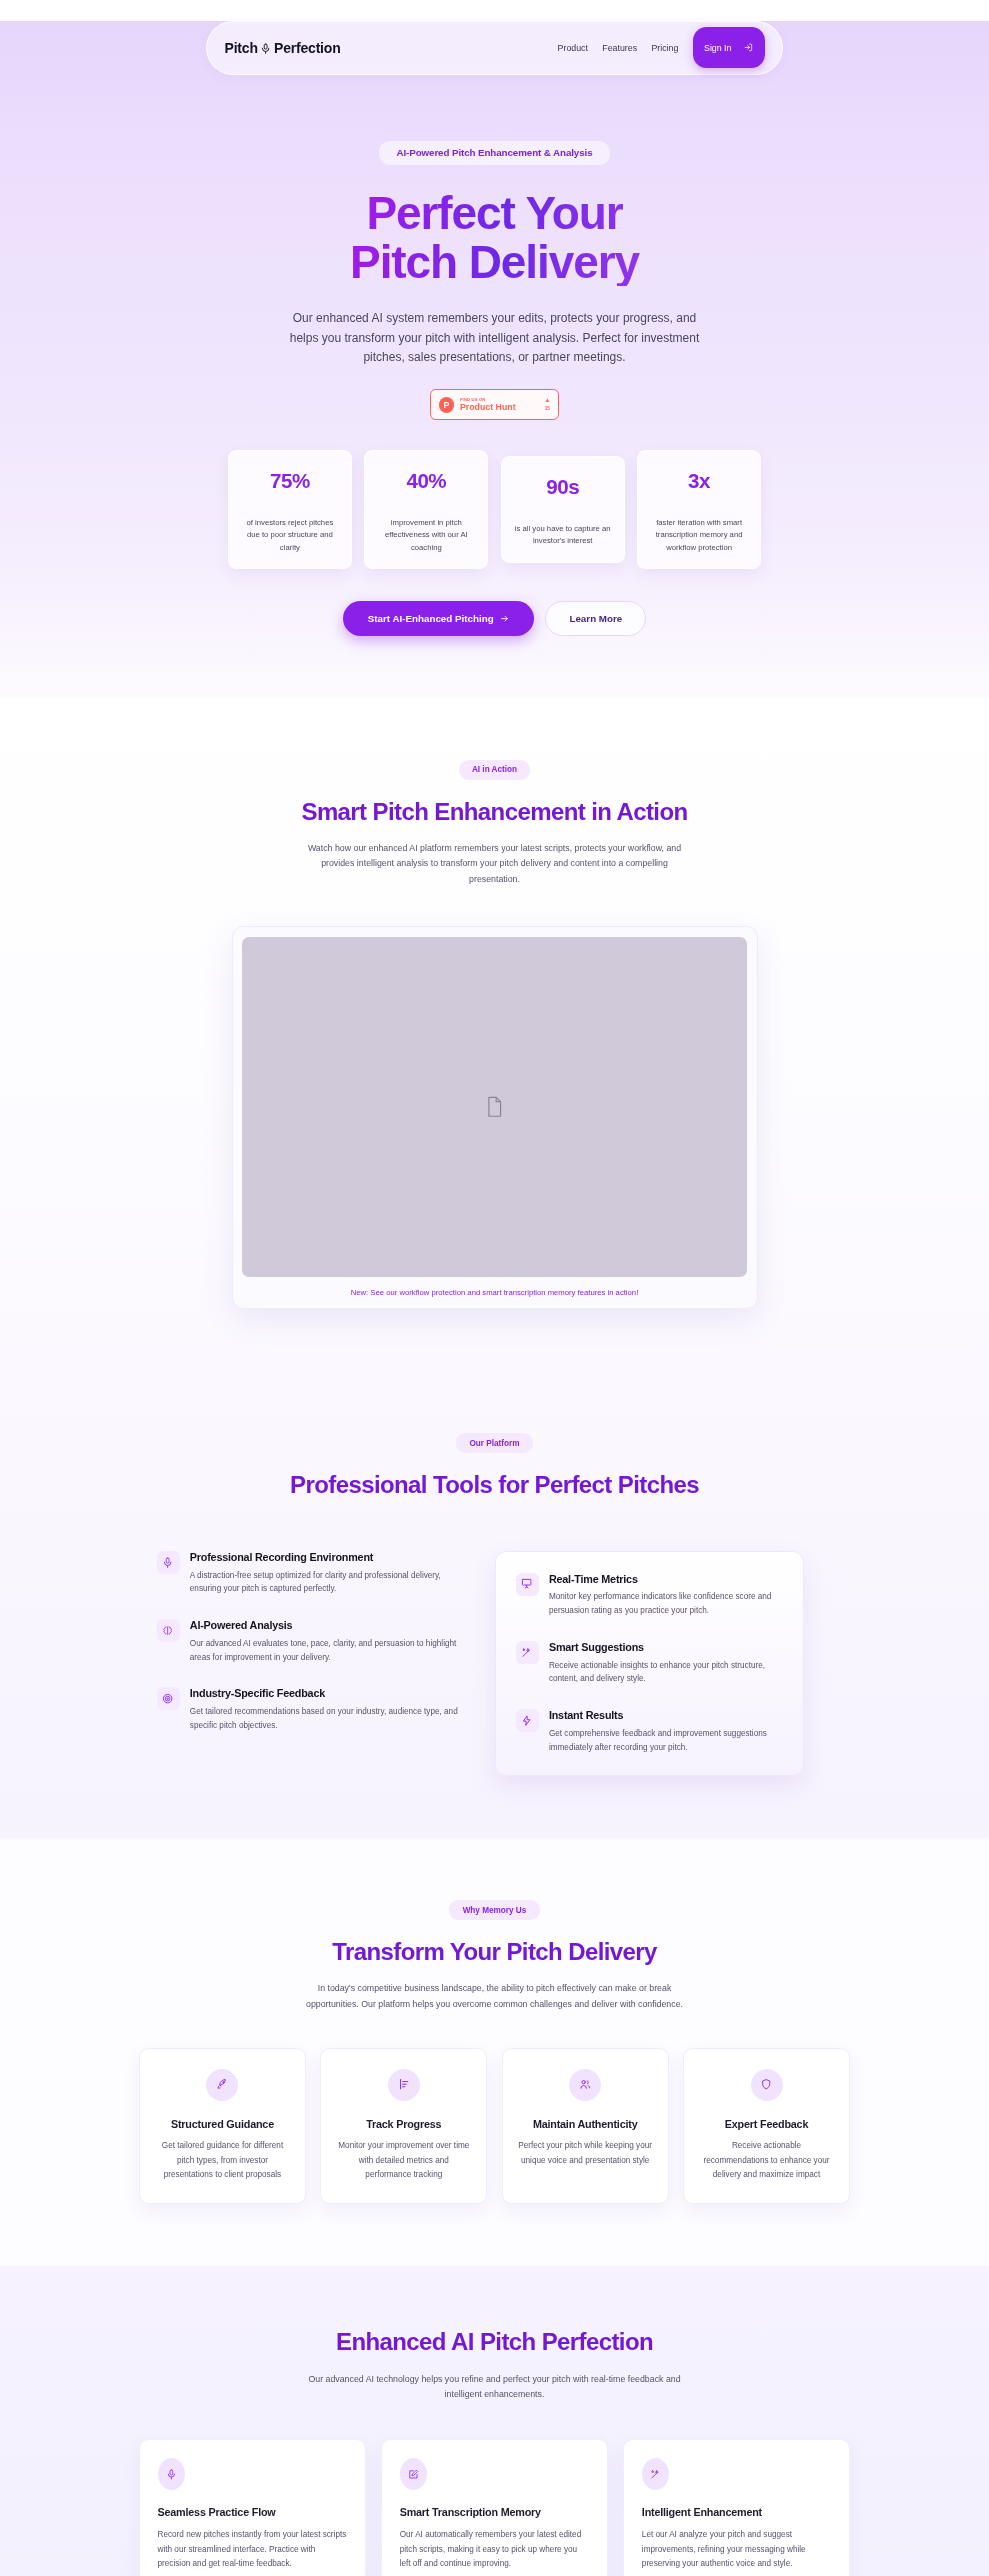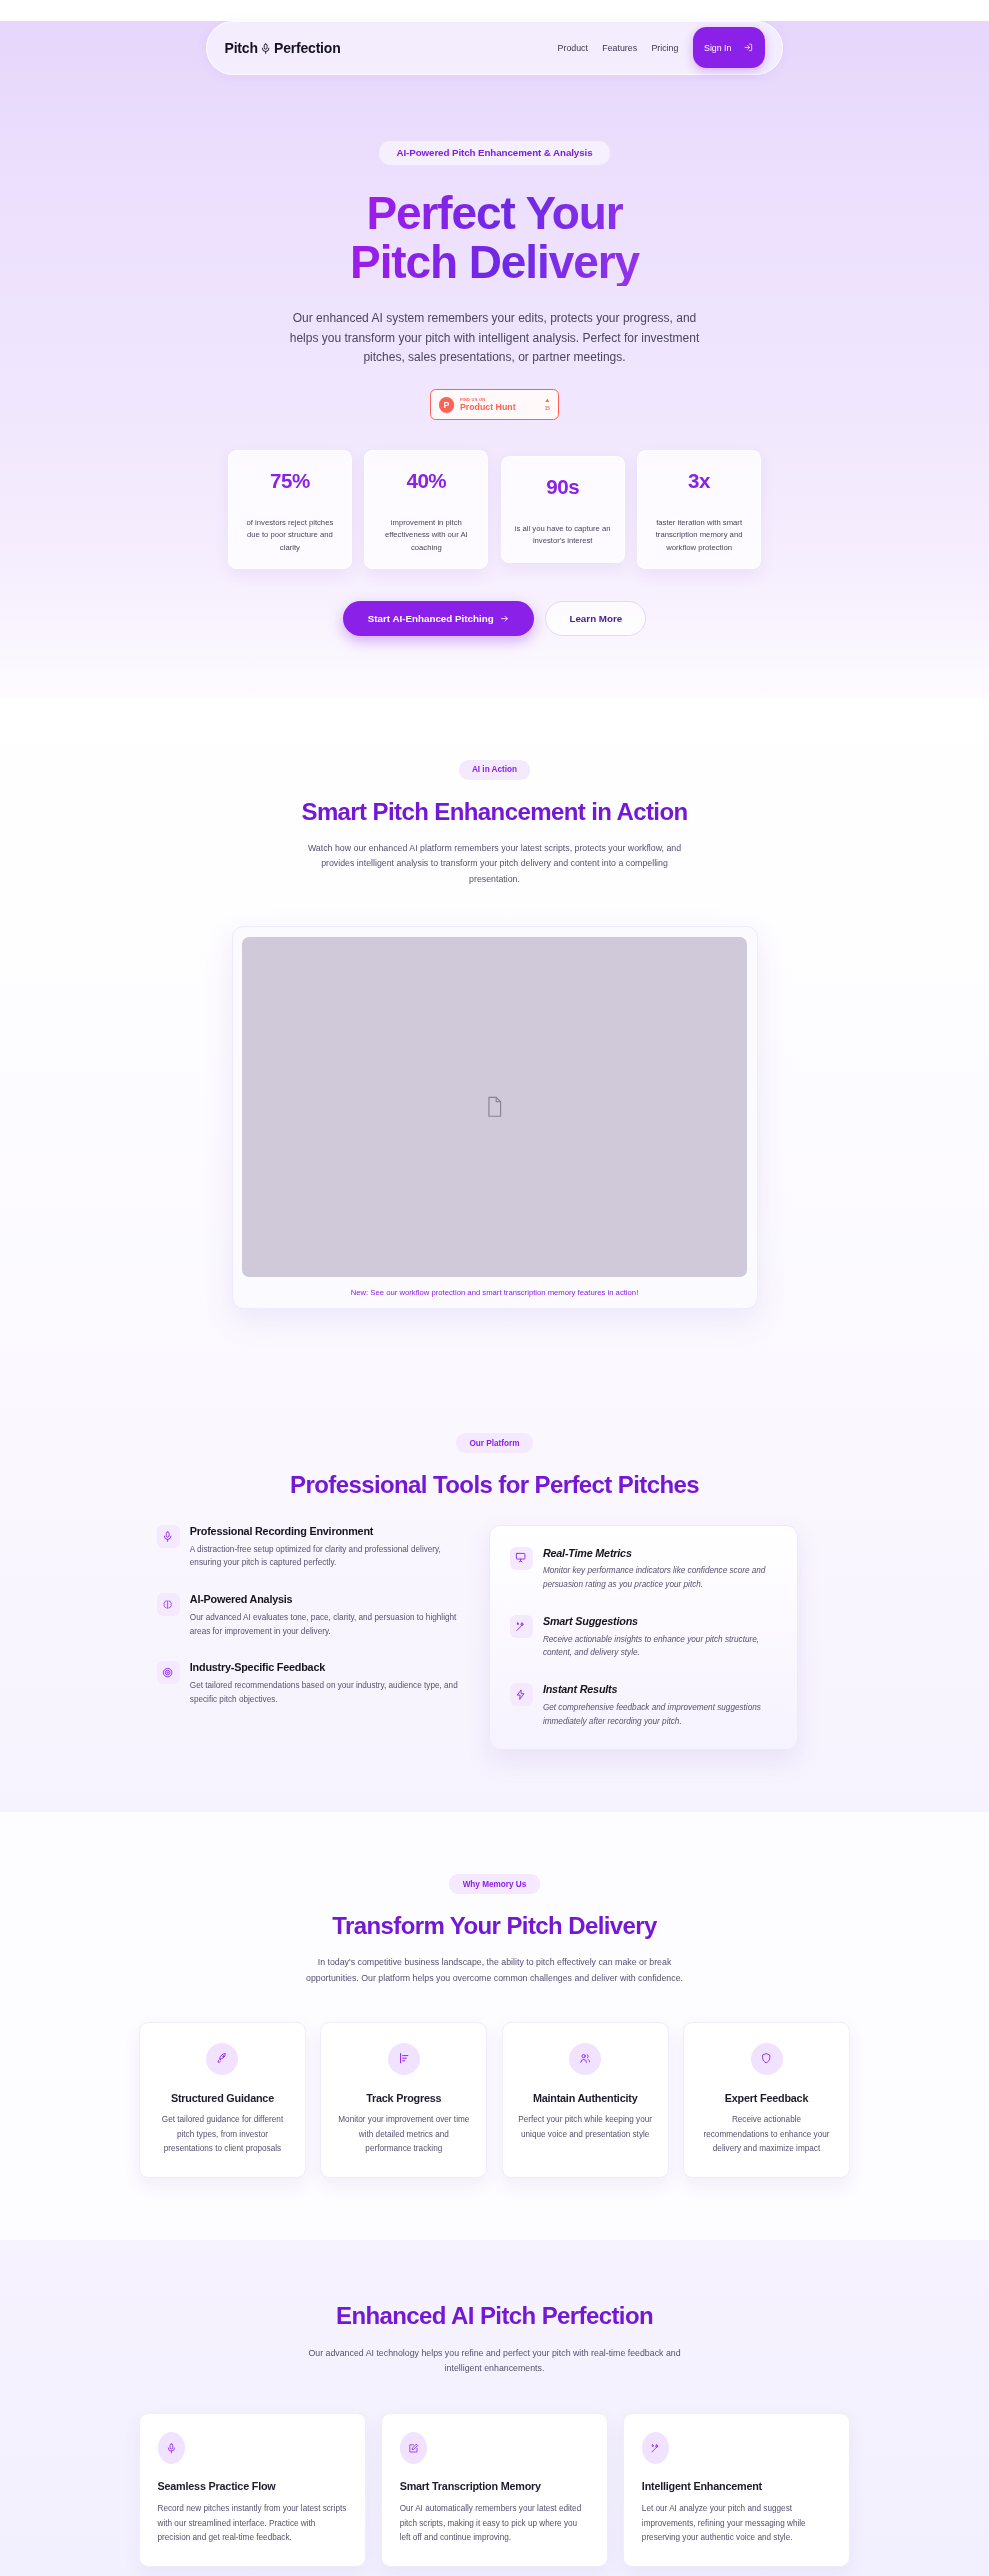--- a/index.html
+++ b/index.html
@@ -111,34 +111,33 @@
     border:0.5px solid #efeaff; border-radius:11.3px; padding:9.3px 9.3px 7.2px;
     box-shadow:0 11.3px 31px rgba(105,66,175,0.10);
   }
   .video-box {
     width:100%; height:340px; background:#cfc9d9; border-radius:7.2px;
     display:flex; align-items:center; justify-content:center;
   }
   .video-note { margin-top:11.3px; text-align:center; font-size:7.7px; color:#8b21e8; padding-bottom:4.1px; }
 
   
-  .split { display:flex; gap:20px; margin-top:26px; align-items:flex-start; }
+  .split { display:flex; gap:26px; margin-top:52px; align-items:flex-start; }
   .split .left { width:330px; padding-left:17.5px; }
   .feat-row { display:flex; gap:10.3px; margin-bottom:23px; }
   .feat-ico {
     width:23px; height:23px; border-radius:6.2px; background:#f4e9ff; flex:0 0 23px;
     display:flex; align-items:center; justify-content:center;
   }
   .feat-row h3 { font-size:10.8px; font-weight:700; color:#15131f; letter-spacing:-0.2px; }
   .feat-row p { margin-top:5.7px; font-size:8.2px; line-height:1.68; color:#57506d; }
   .panel {
     width:309px; background:linear-gradient(180deg,#ffffff 0%,#f7f2ff 100%);
     border:0.5px solid #efe7fd; border-radius:11.3px; padding:20.6px 19.6px;
     box-shadow:0 10.3px 26px rgba(105,66,175,0.10);
-    font-style:italic;
   }
 
   
   .grid4 { display:flex; gap:14.4px; margin-top:36px; }
   .card4 {
     flex:1; background:#ffffff; border:0.5px solid #f1ecfb; border-radius:9.3px;
     padding:19.6px 14.4px 21.6px; text-align:center;
     box-shadow:0 7.2px 18.5px rgba(105,66,175,0.07);
   }
   .round-ico {

